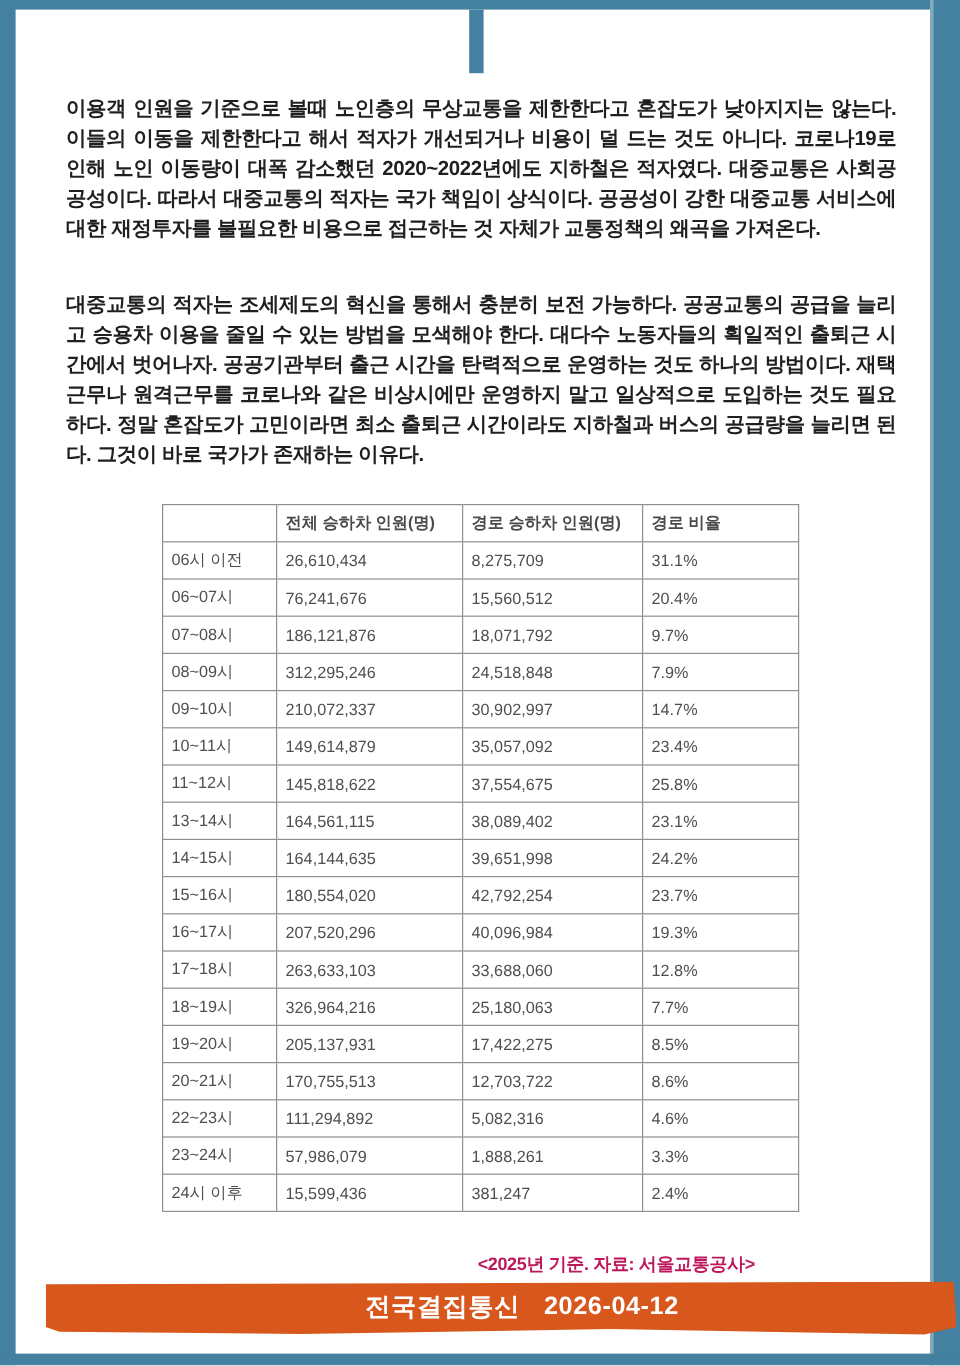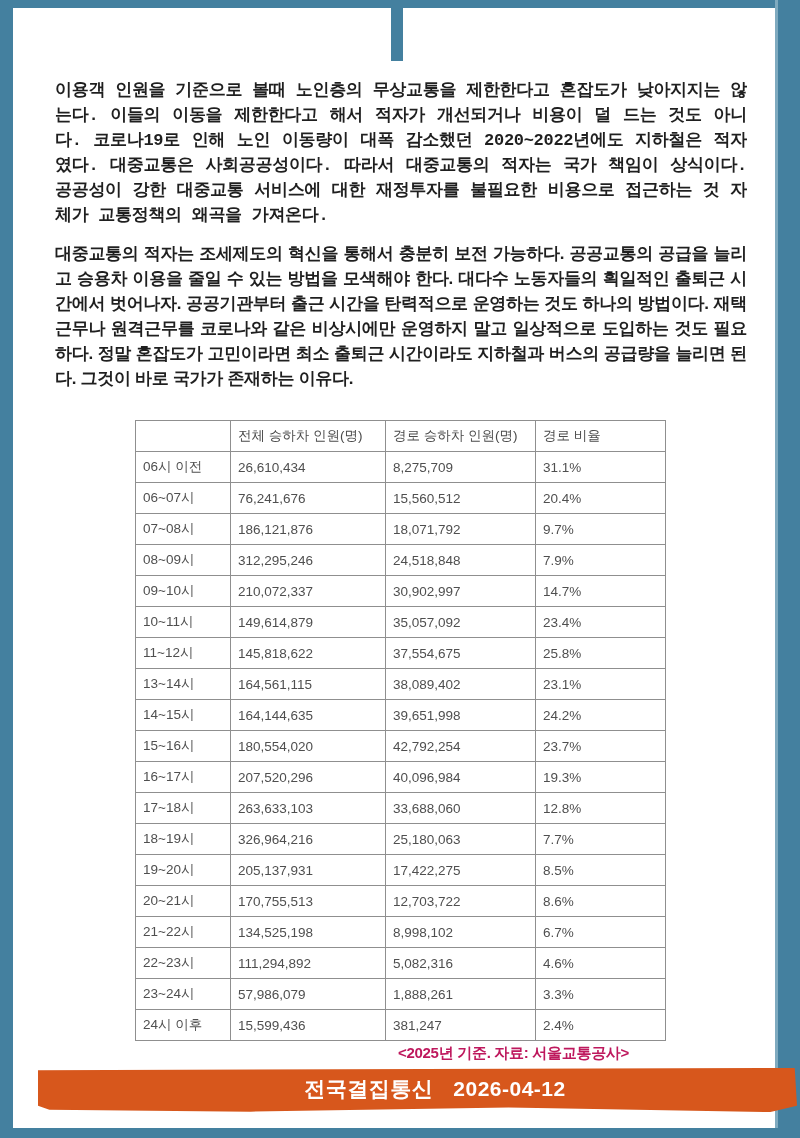--- a/index.html
+++ b/index.html
@@ -28,21 +28,21 @@
   .content p {
     margin: 0 0 13px 0;
     font-size: 17px;
     line-height: 25px;
     font-weight: 600;
     letter-spacing: -0.3px;
     color: #1f1f1f;
     text-align: justify;
     overflow: hidden;
   }
-  .content p.para-1 { height: 150px; font-family: Liberation Mono, monospace; }
+  .content p.para-1 { height: 150px; }
   .content p.para-2 { height: 178px; }
 
   table.data-table {
     position: absolute;
     left: 135px;
     top: 420px;
     width: 530px;
     border-collapse: collapse;
     table-layout: fixed;
   }
@@ -51,21 +51,21 @@
     height: 28px;
     padding: 1px 7px;
     font-size: 13.5px;
     font-weight: 500;
     color: #4f4f4f;
     text-align: left;
     vertical-align: middle;
     white-space: nowrap;
     overflow: hidden;
   }
-  table.data-table th { font-weight: 400; color: #4a4a4a; }
+  table.data-table th { font-weight: 700; color: #4a4a4a; }
 
   .caption {
     position: absolute;
     left: 135px;
     top: 1044px;
     width: 530px;
     box-sizing: border-box;
     padding-right: 36px;
     text-align: right;
     font-size: 15px;
@@ -211,26 +211,20 @@
           <td>17,422,275</td>
           <td>8.5%</td>
         </tr>
         <tr>
           <td>20~21시</td>
           <td>170,755,513</td>
           <td>12,703,722</td>
           <td>8.6%</td>
         </tr>
         <tr>
-          <td>21~22시</td>
-          <td>134,525,198</td>
-          <td>8,998,102</td>
-          <td>6.7%</td>
-        </tr>
-        <tr>
           <td>22~23시</td>
           <td>111,294,892</td>
           <td>5,082,316</td>
           <td>4.6%</td>
         </tr>
         <tr>
           <td>23~24시</td>
           <td>57,986,079</td>
           <td>1,888,261</td>
           <td>3.3%</td>

